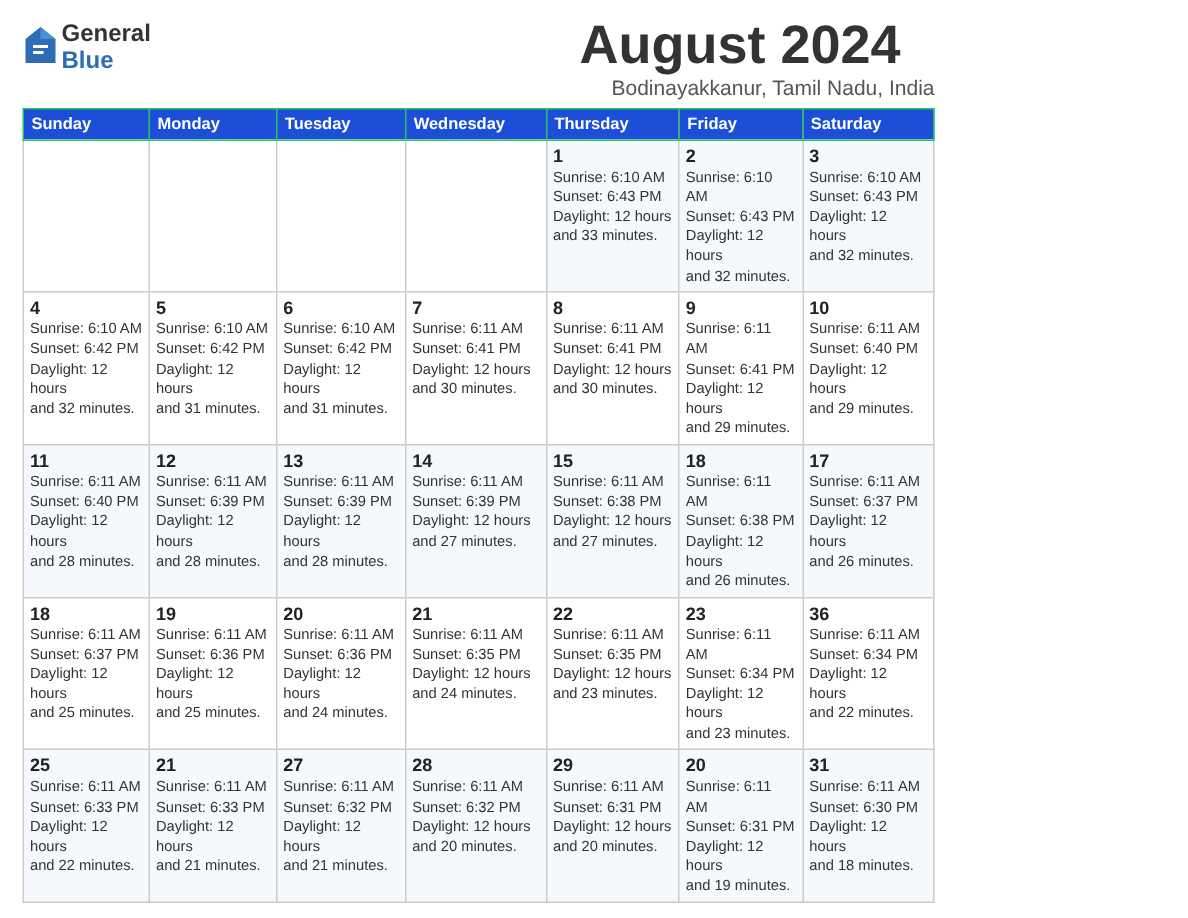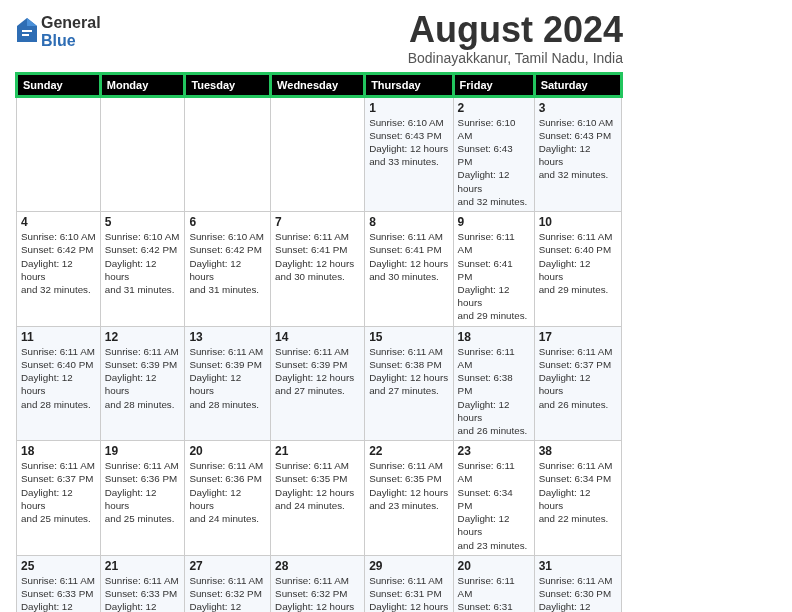--- a/index.html
+++ b/index.html
@@ -43,47 +43,47 @@
       font-weight: bold;
       color: #2e6db4;
     }
     .logo-icon {
       width: 24px;
       height: 28px;
       margin-right: 2px;
       margin-top: -4px;
     }
     .title-block {
-      text-align: right;
+      text-align: center;
     }
     .month-title {
       font-size: 36px;
       font-weight: bold;
       color: #333;
       line-height: 1.1;
     }
     .subtitle {
       font-size: 14px;
       color: #555;
       padding-left: 44px;
     }
     .calendar {
       width: 100%;
       border-collapse: collapse;
       flex: 1;
       font-size: 10.5px;
     }
     .calendar thead th {
-      background-color: #000000;
+      background-color: #1d4ed8;
       color: white;
       font-weight: bold;
       text-align: left;
       padding: 4px 5px;
       font-size: 11px;
-      border: 3px solid #22c55e;
+      border: 1px solid #22c55e;
     }
     .calendar tbody td {
       border: 1px solid #ccc;
       vertical-align: top;
       padding: 3px 4px;
       width: 113px;
       background: #fff;
     }
     .calendar tbody tr:nth-child(odd) td {
       background: #f5f8fc;
@@ -306,21 +306,21 @@
 and 23 minutes.</div>
           </td>
           <td>
             <span class="day-num">23</span>
             <div class="day-info" style="white-space: pre-line;">Sunrise: 6:11 AM
 Sunset: 6:34 PM
 Daylight: 12 hours
 and 23 minutes.</div>
           </td>
           <td>
-            <span class="day-num">38</span>
+            <span class="day-num">36</span>
             <div class="day-info" style="white-space: pre-line;">Sunrise: 6:11 AM
 Sunset: 6:34 PM
 Daylight: 12 hours
 and 22 minutes.</div>
           </td>
         </tr>
         <tr>
           <td>
             <span class="day-num">25</span>
             <div class="day-info" style="white-space: pre-line;">Sunrise: 6:11 AM

